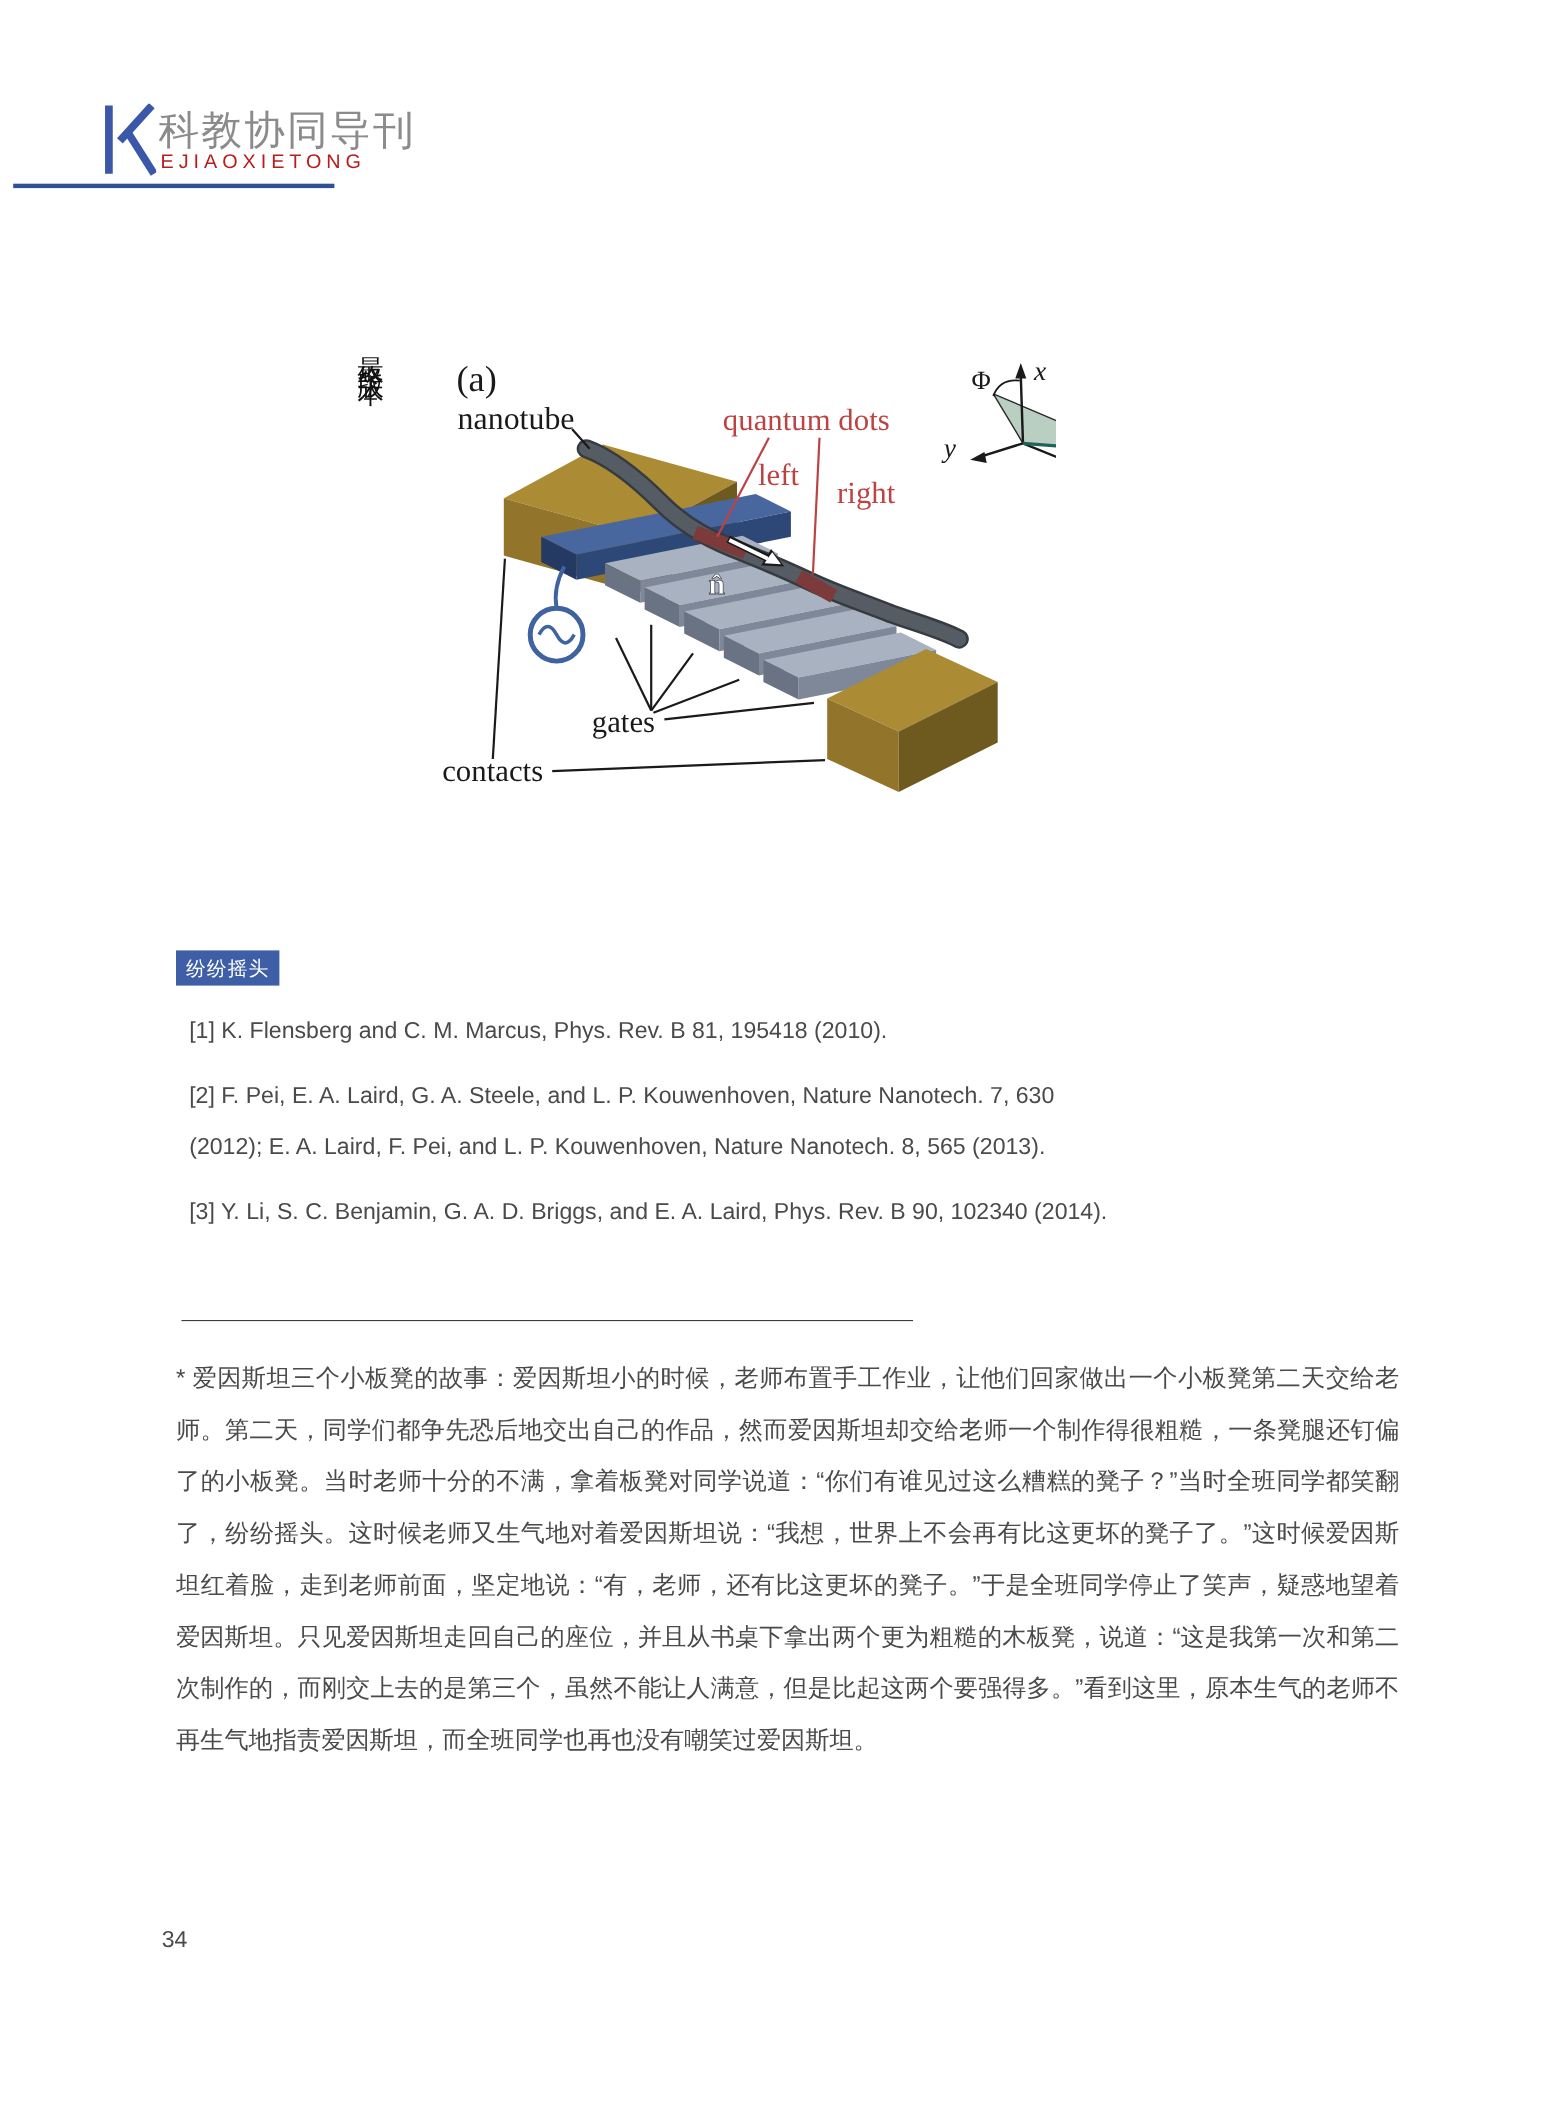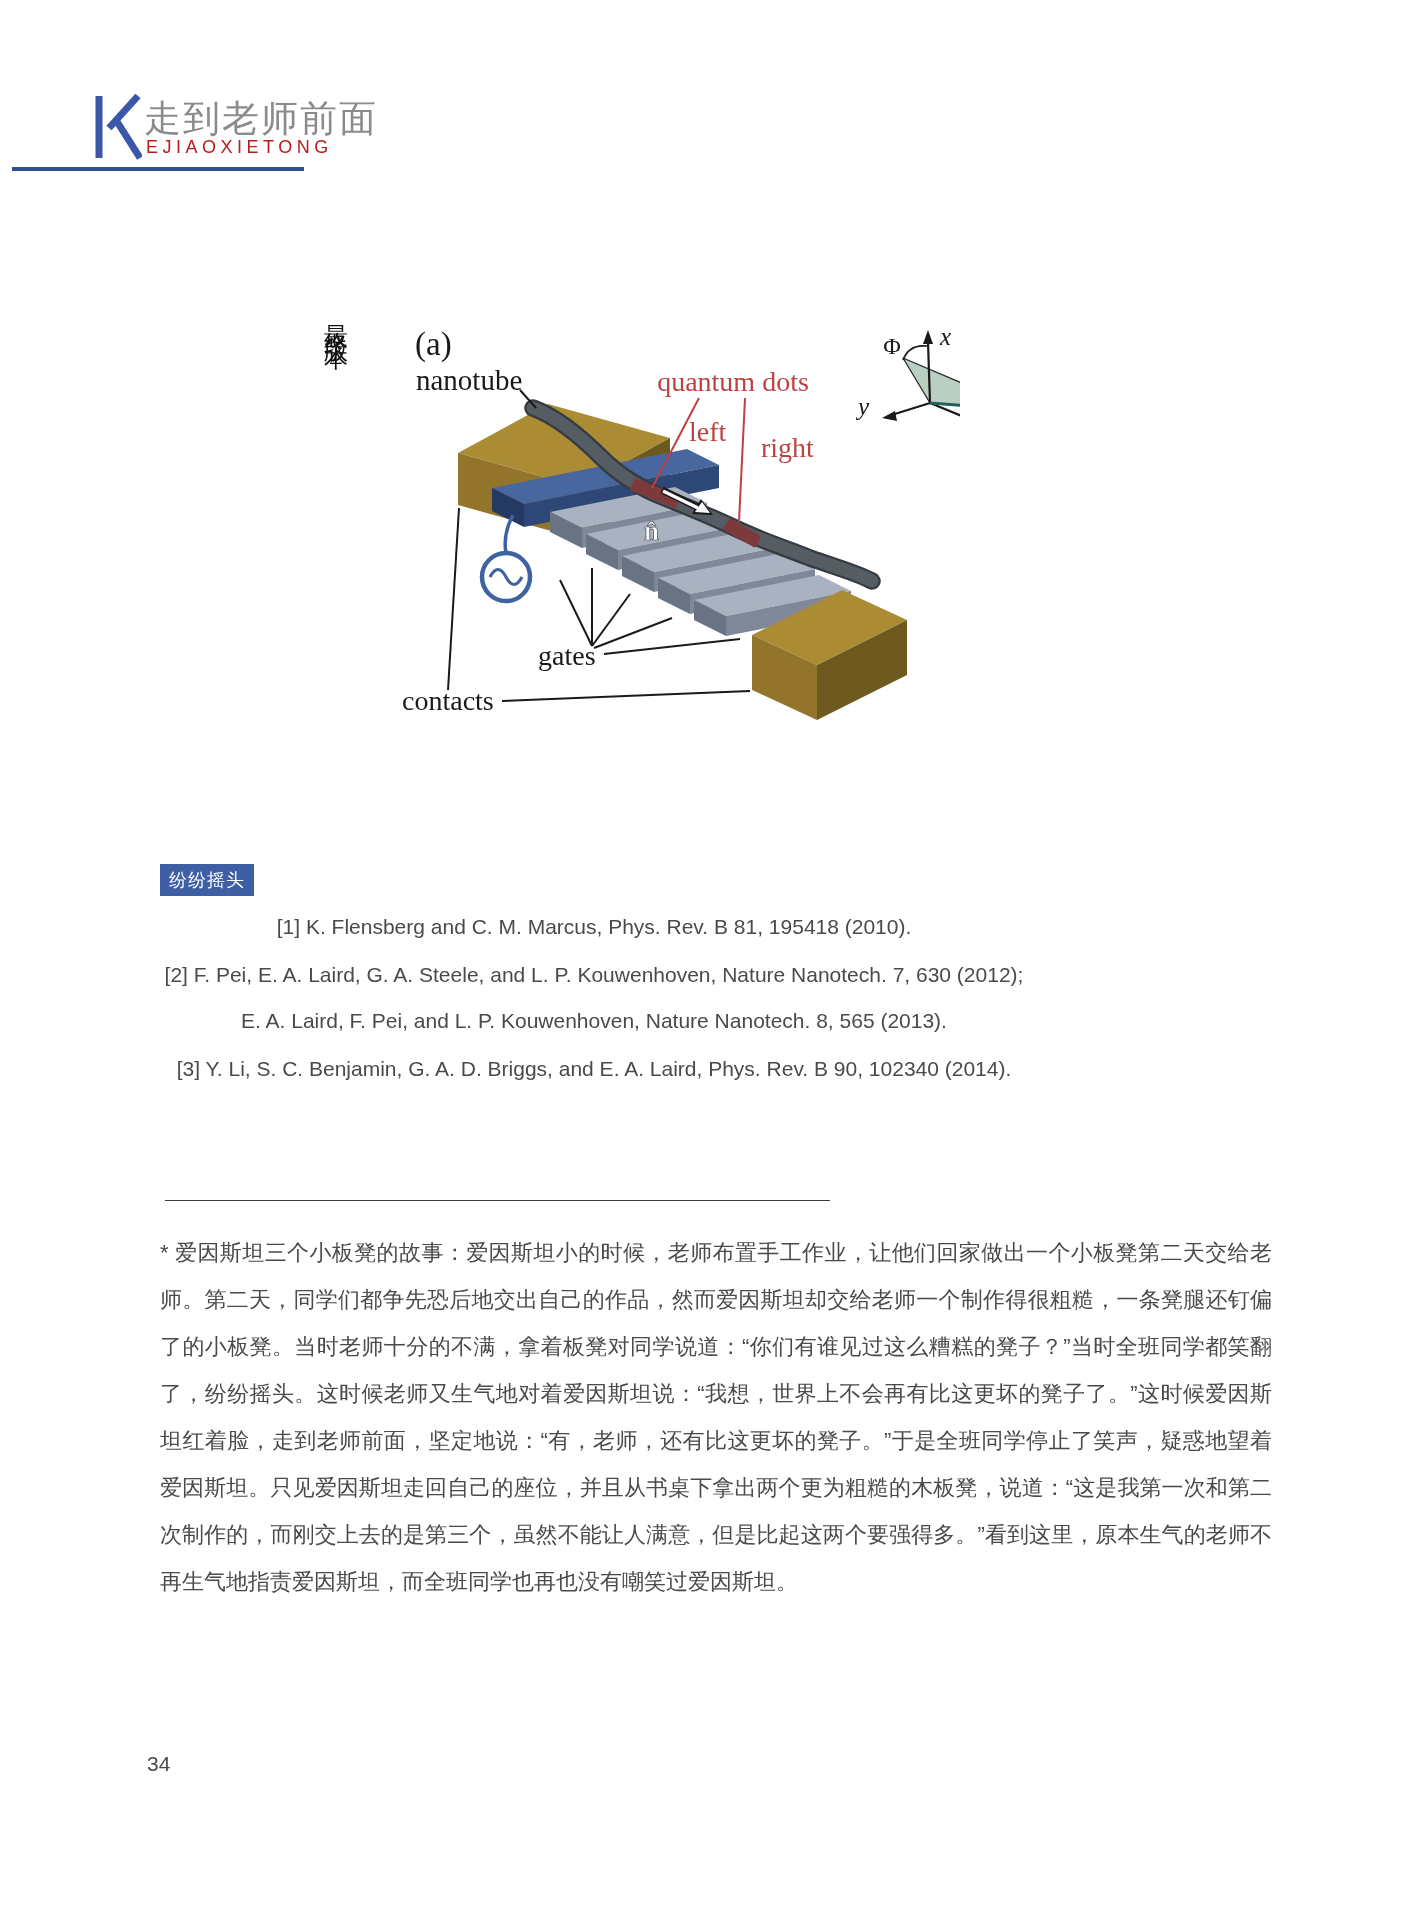--- a/index.html
+++ b/index.html
@@ -14,41 +14,41 @@
   .header-rule{position:absolute;left:12px;top:167px;width:292px;height:4px;background:#2e4f94;}
   
   .fig-version{position:absolute;left:320px;top:306px;writing-mode:vertical-rl;
                font-family:"Liberation Serif",serif;font-size:24px;letter-spacing:7px;color:#111;}
   .fig-svg{position:absolute;left:240px;top:250px;}
   
   .ref-badge{position:absolute;left:160px;top:864px;background:#3e5fa5;color:#ffffff;
              font-size:18px;padding:4px 9px;letter-spacing:1px;}
   .refs{position:absolute;left:160px;top:903px;width:868px;font-size:21px;color:#4a4a4a;
         line-height:46.5px;}
-  .refs p{margin:1px;text-align:center;}
+  .refs p{margin:12px;}
   
   .fn-rule{position:absolute;left:165px;top:1200px;width:665px;height:0;
            border-top:1.5px solid #3c3c3c;}
   .footnote{position:absolute;left:160px;top:1229px;width:1112px;font-size:22px;color:#4a4a4a;
             line-height:47px;text-align:justify;}
   .page-num{position:absolute;left:147px;top:1752px;font-size:21px;color:#4a4a4a;}
   text{user-select:none;}
 </style>
 </head>
 <body>
 
 <div class="page">
 
   <div>
     <svg class="logo-k" width="48" height="66" viewBox="0 0 48 66">
       <path d="M5,2 V64" stroke="#3a57a8" stroke-width="7" fill="none"></path>
       <path d="M44,2 L15,34" stroke="#3a57a8" stroke-width="7" fill="none"></path>
       <path d="M22,26 L46,64" stroke="#3a57a8" stroke-width="7" fill="none"></path>
     </svg>
-    <div class="logo-title">走到老师前面</div>
+    <div class="logo-title">科教协同导刊</div>
     <div class="logo-sub">EJIAOXIETONG</div>
     <div class="header-rule"></div>
   </div>
 
   <div class="fig-version">最终版本</div>
 
   <svg class="fig-svg" width="720" height="480" viewBox="0 0 720 480">
 
     <g>
       <polygon points="663,108 690,153 785,160" fill="#b9cfc2"></polygon>

